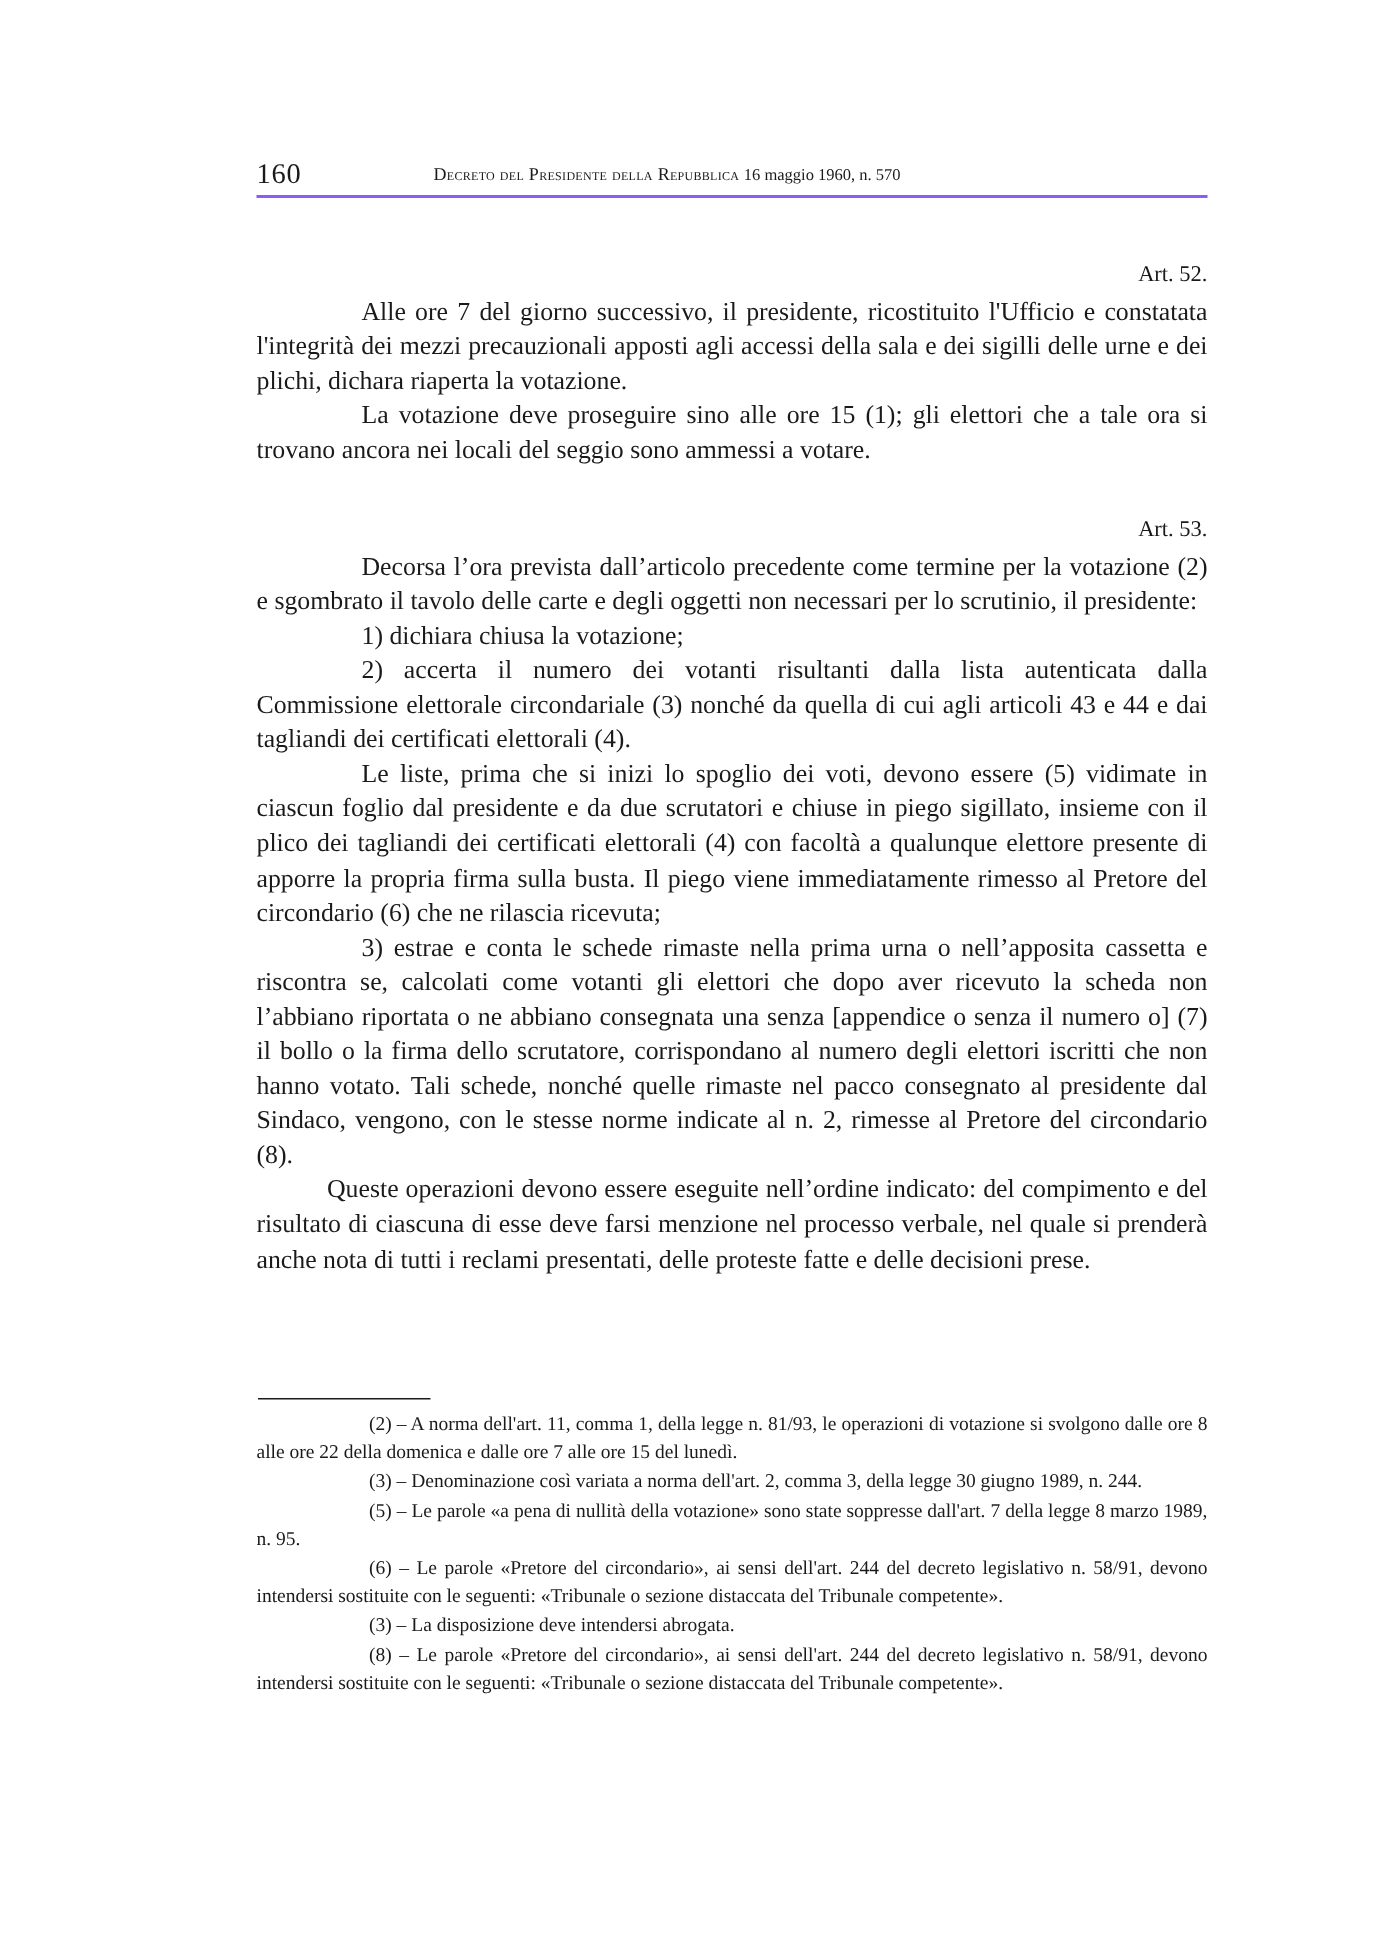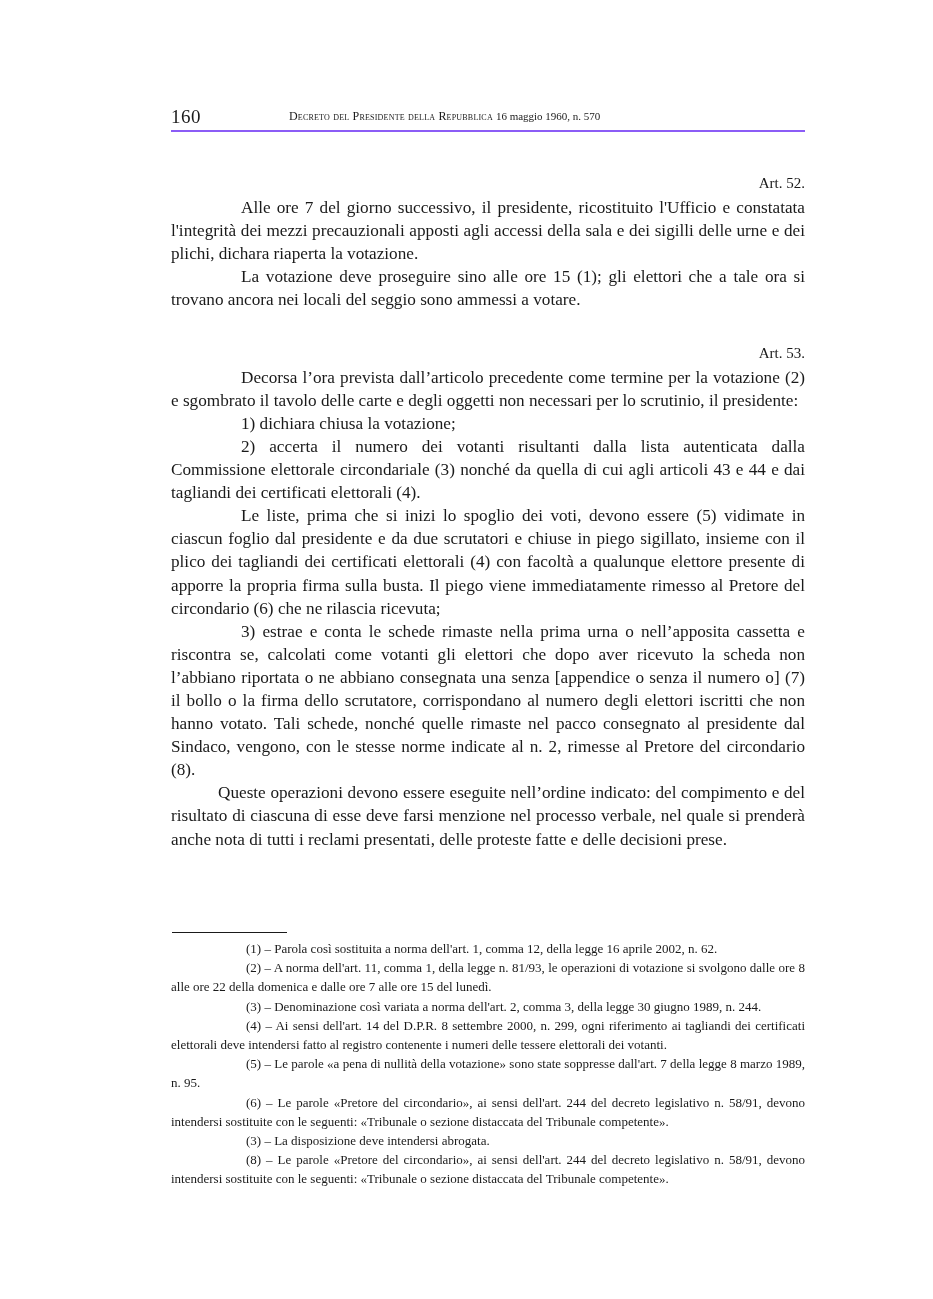--- a/index.html
+++ b/index.html
@@ -118,23 +118,21 @@
       <p class="indent">2) accerta il numero dei votanti risultanti dalla lista autenticata dalla Commissione elettorale circondariale (3) nonché da quella di cui agli articoli 43 e 44 e dai tagliandi dei certificati elettorali (4).</p>
       <p class="indent">Le liste, prima che si inizi lo spoglio dei voti, devono essere (5) vidimate in ciascun foglio dal presidente e da due scrutatori e chiuse in piego sigillato, insieme con il plico dei tagliandi dei certificati elettorali (4) con facoltà a qualunque elettore presente di apporre la propria firma sulla busta. Il piego viene immediatamente rimesso al Pretore del circondario (6) che ne rilascia ricevuta;</p>
       <p class="indent">3) estrae e conta le schede rimaste nella prima urna o nell’apposita cassetta e riscontra se, calcolati come votanti gli elettori che dopo aver ricevuto la scheda non l’abbiano riportata o ne abbiano consegnata una senza [appendice o senza il numero o] (7) il bollo o la firma dello scrutatore, corrispondano al numero degli elettori iscritti che non hanno votato. Tali schede, nonché quelle rimaste nel pacco consegnato al presidente dal Sindaco, vengono, con le stesse norme indicate al n. 2, rimesse al Pretore del circondario (8).</p>
       <p class="indent-q">Queste operazioni devono essere eseguite nell’ordine indicato: del compimento e del risultato di ciascuna di esse deve farsi menzione nel processo verbale, nel quale si prenderà anche nota di tutti i reclami presentati, delle proteste fatte e delle decisioni prese.</p>
     </section>
   </div>
 
   <div class="footnote-rule"></div>
 
   <div class="footnotes">
-    <p>(1) – Parola così sostituita a norma dell'art. 1, comma 12, della legge 16 aprile 2002, n. 62.</p>
     <p>(2) – A norma dell'art. 11, comma 1, della legge n. 81/93, le operazioni di votazione si svolgono dalle ore 8 alle ore 22 della domenica e dalle ore 7 alle ore 15 del lunedì.</p>
     <p>(3) – Denominazione così variata a norma dell'art. 2, comma 3, della legge 30 giugno 1989, n. 244.</p>
-    <p>(4) – Ai sensi dell'art. 14 del D.P.R. 8 settembre 2000, n. 299, ogni riferimento ai tagliandi dei certificati elettorali deve intendersi fatto al registro contenente i numeri delle tessere elettorali dei votanti.</p>
     <p>(5) – Le parole «a pena di nullità della votazione» sono state soppresse dall'art. 7 della legge 8 marzo 1989, n. 95.</p>
     <p>(6) – Le parole «Pretore del circondario», ai sensi dell'art. 244 del decreto legislativo n. 58/91, devono intendersi sostituite con le seguenti: «Tribunale o sezione distaccata del Tribunale competente».</p>
     <p>(3) – La disposizione deve intendersi abrogata.</p>
     <p>(8) – Le parole «Pretore del circondario», ai sensi dell'art. 244 del decreto legislativo n. 58/91, devono intendersi sostituite con le seguenti: «Tribunale o sezione distaccata del Tribunale competente».</p>
   </div>
 
 </div>
 
 </body></html>

